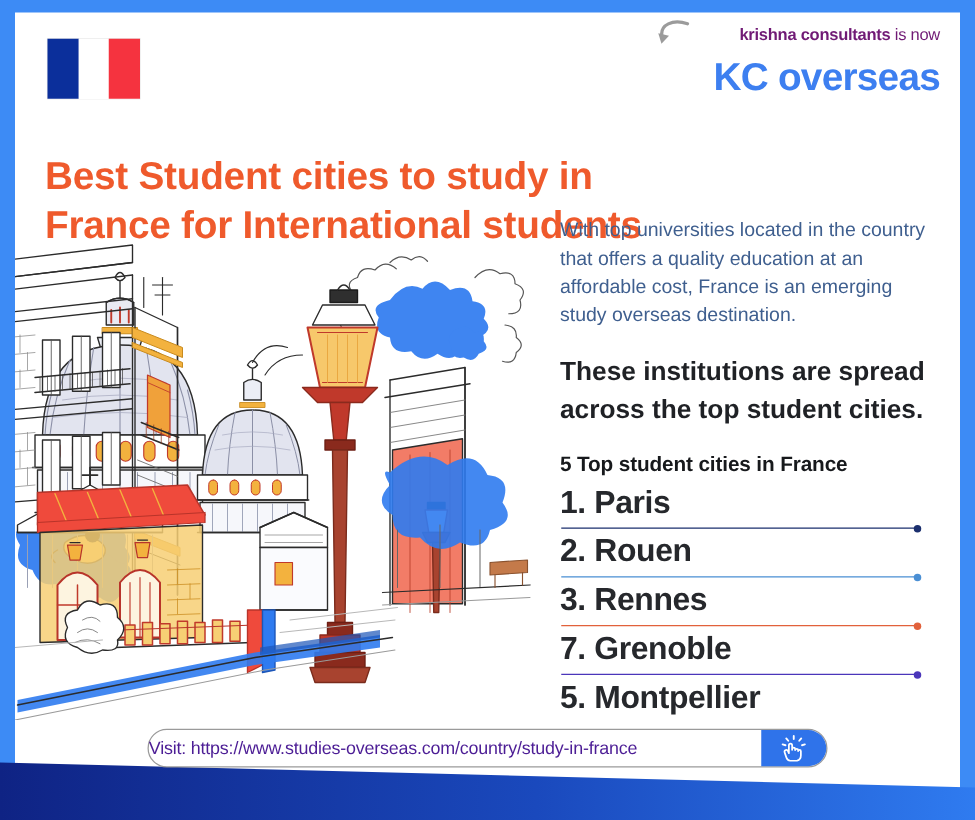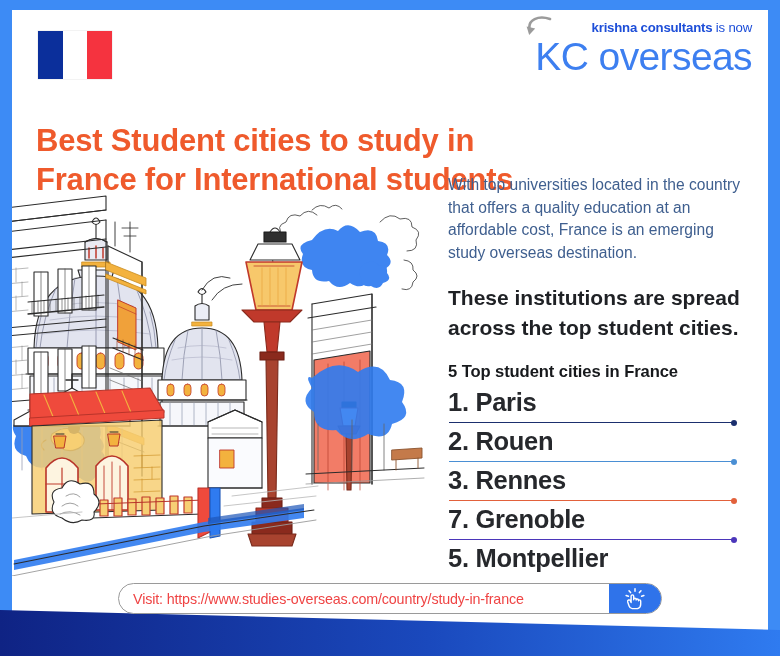--- a/index.html
+++ b/index.html
@@ -69,33 +69,33 @@
     display: flex;
     align-items: center;
     justify-content: flex-end;
     gap: 4px;
     height: 18px;
   }
   .logo-arrow { width: 28px; height: 22px; flex: none; }
   .logo-tag {
     font-size: 13.2px;
     letter-spacing: -0.2px;
-    color: #1d4ed8;
+    color: #701a75;
     white-space: nowrap;
     margin-left: 34px;
   }
   .logo-tag b { font-weight: 700; }
   .logo-tag i { font-style: normal; font-weight: 400; }
   .logo-main {
-    font-size: 39px;
-    font-weight: 400;
+    font-size: 31px;
+    font-weight: 700;
     color: #3d7ff0;
     letter-spacing: -0.6px;
     line-height: 1.05;
-    margin-top: 1px;
+    margin-top: 10px;
     white-space: nowrap;
   }
   .logo-sub {
     font-size: 21px;
     color: #3c3c3c;
     letter-spacing: 2.6px;
     margin-top: 2px;
     white-space: nowrap;
   }
 
@@ -182,23 +182,22 @@
     border: 1.4px solid #9a9a9a;
     border-radius: 16px;
     background: #ffffff;
     display: flex;
     align-items: center;
     box-sizing: border-box;
     z-index: 8;
   }
   .url-text {
     flex: 1;
-    padding-left: 14px;
     font-size: 14.3px;
-    color: #ef4444;
+    color: #4c1d95;
     letter-spacing: -0.15px;
     white-space: nowrap;
     overflow: hidden;
   }
   .url-go {
     width: 52px;
     height: 100%;
     border-radius: 0 15px 15px 0;
     background: #2f73ea;
     display: flex;

